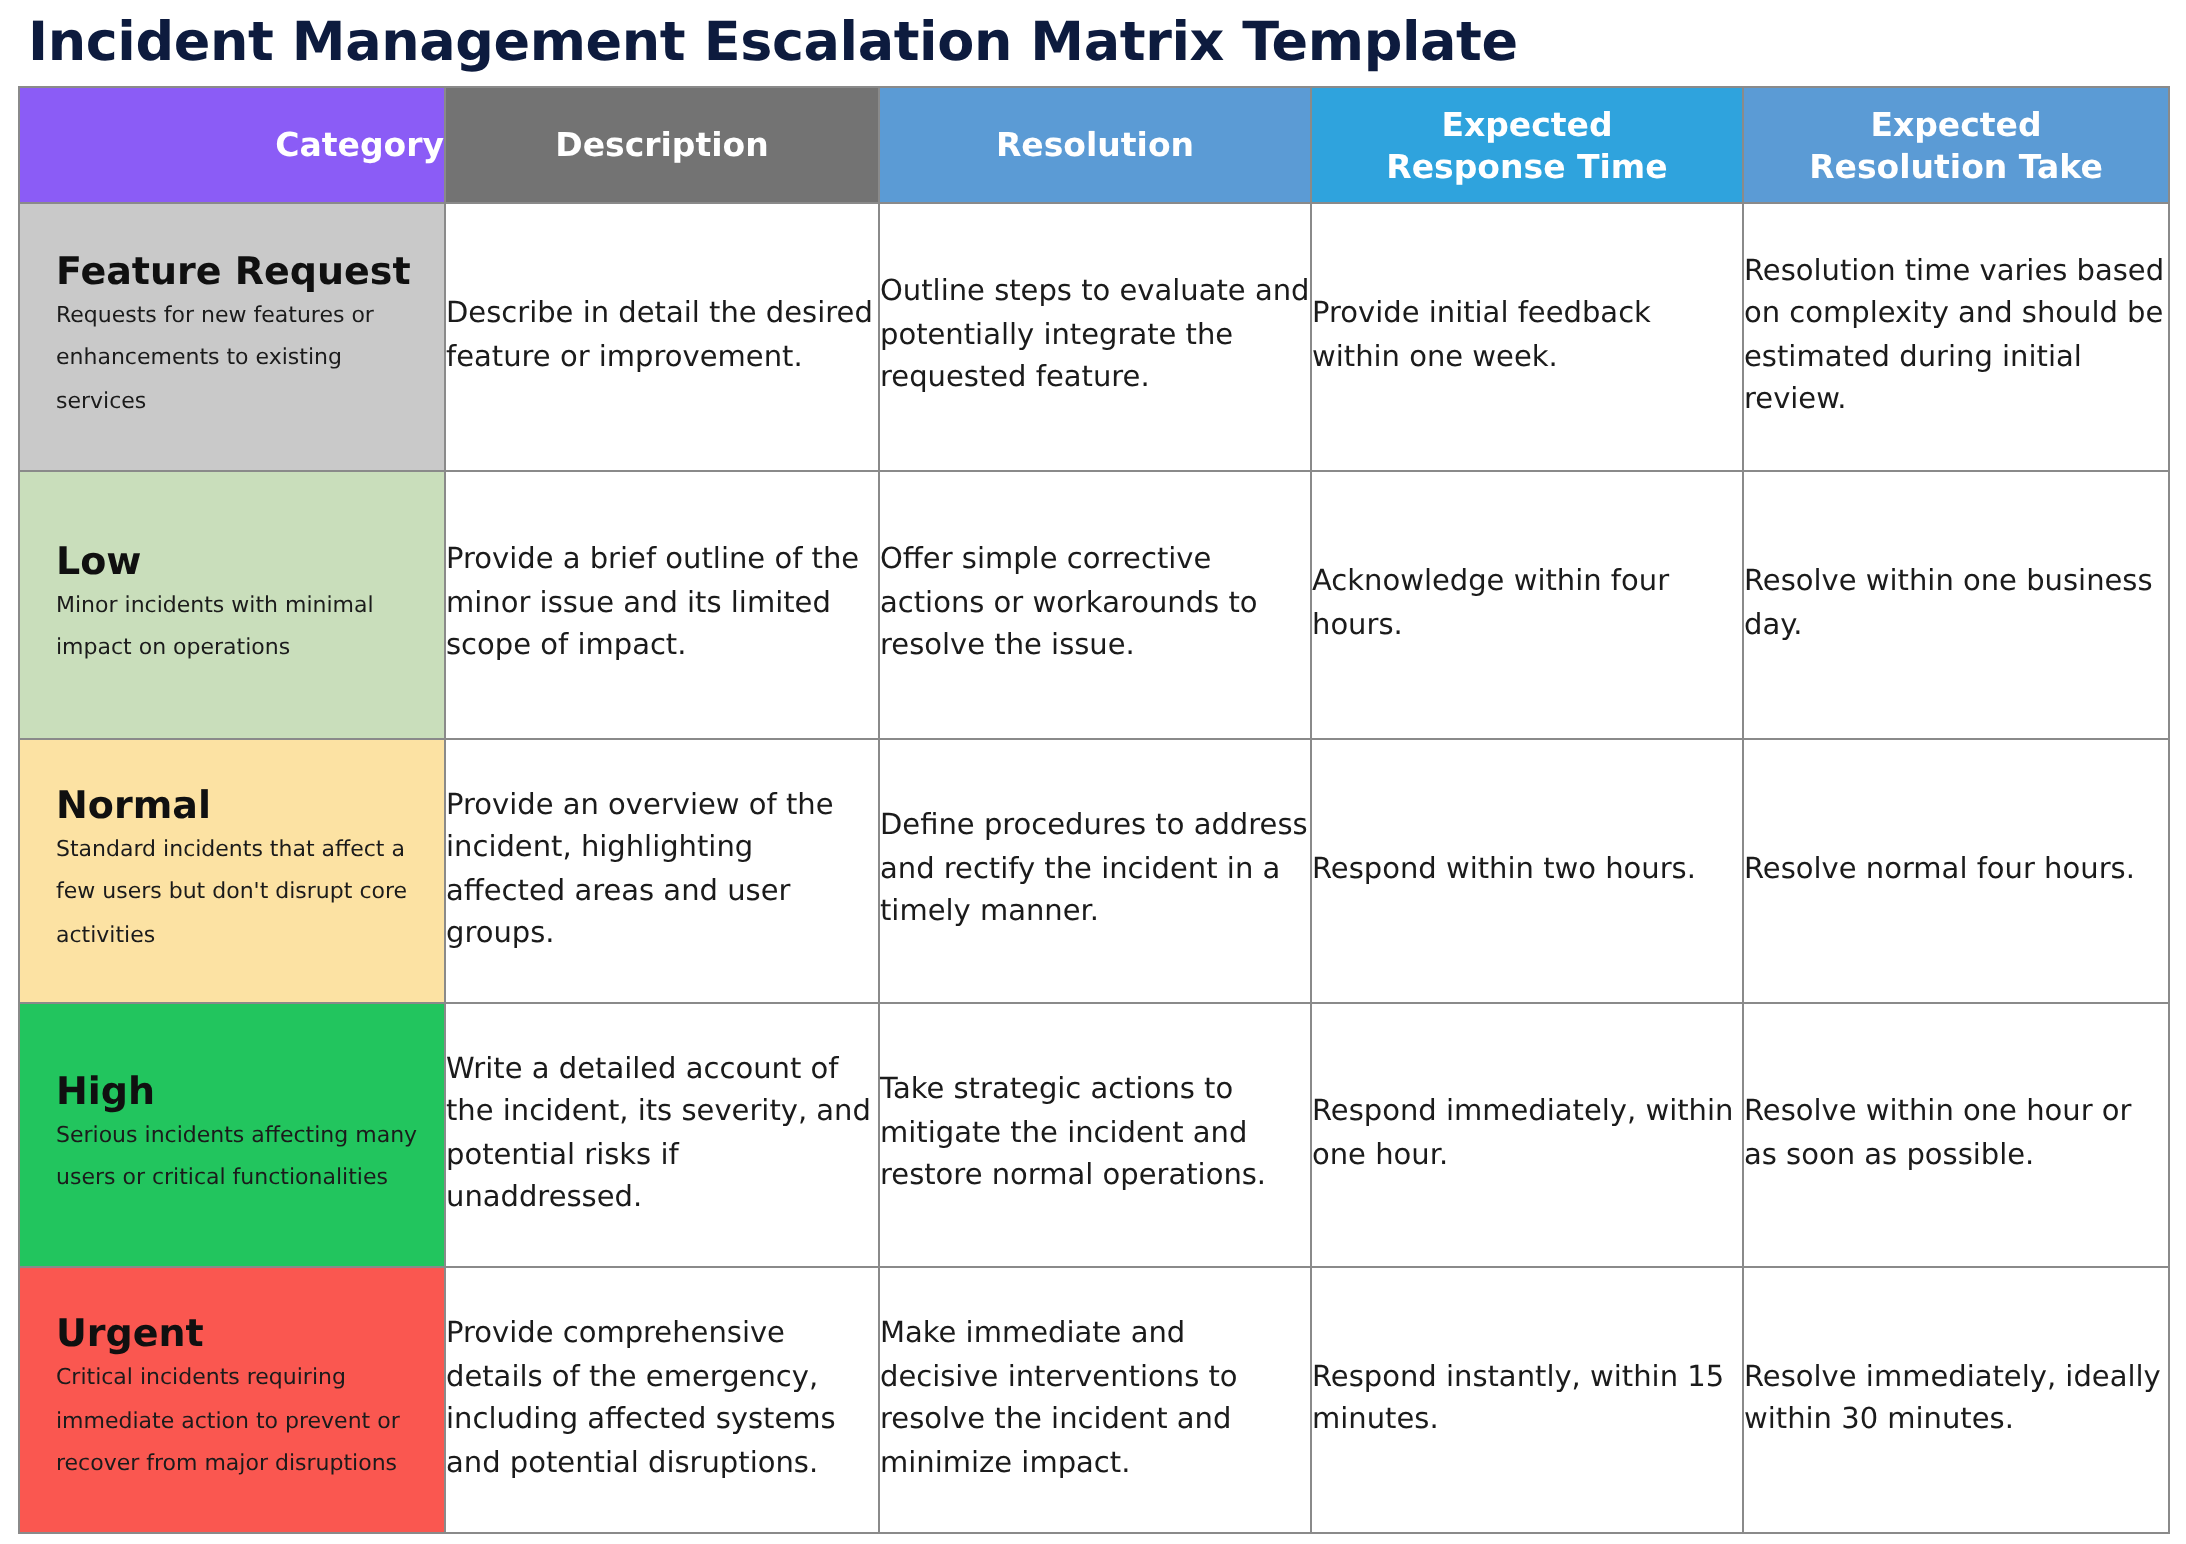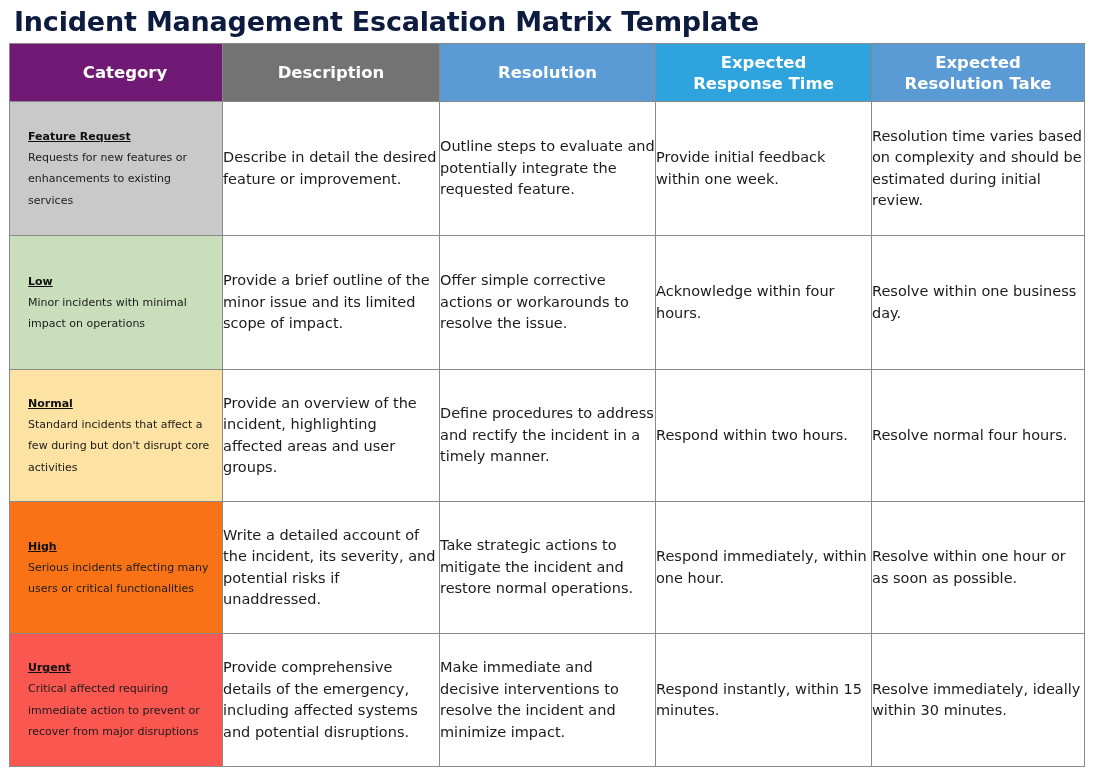--- a/index.html
+++ b/index.html
@@ -58,21 +58,21 @@
     height: 57px;
     color: #ffffff;
     font-family: "DejaVu Sans", sans-serif;
     font-size: 16.5px;
     font-weight: bold;
     text-align: center;
     line-height: 21px;
     padding: 2px 4px;
   }
 
-  th.h-category    { background: #701a75; text-align: center; padding-left: 18px; }
+  th.h-category    { background: #8b5cf6; text-align: right; padding-left: 18px; }
   th.h-description { background: #737373; }
   th.h-resolution  { background: #5b9bd5; }
   th.h-response    { background: #2fa3dd; }
   th.h-resolutiont { background: #5b9bd5; }
 
   tbody td {
     font-family: "DejaVu Sans", sans-serif;
     font-size: 14.5px;
     color: #1b1b1b;
     line-height: 21.5px;
@@ -80,36 +80,35 @@
   }
 
   tbody td.cat-cell {
     padding: 8px 10px 8px 18px;
     vertical-align: middle;
   }
 
   .cat-title {
     display: block;
     font-weight: bold;
-    font-size: 11px;
+    font-size: 19px;
     color: #101010;
     line-height: 21px;
-    text-decoration: underline;
   }
   .cat-desc {
     display: block;
     font-size: 11px;
     color: #1b1b1b;
     line-height: 21.5px;
   }
 
   tr.row-feature td.cat-cell { background: #c9c9c9; }
   tr.row-low     td.cat-cell { background: #c9debb; margin-top: 36px; }
   tr.row-normal  td.cat-cell { background: #fce2a3; }
-  tr.row-high    td.cat-cell { background: #f97316; }
+  tr.row-high    td.cat-cell { background: #22c55e; }
   tr.row-urgent  td.cat-cell { background: #fa5750; }
 
   tr.row-feature { height: 134px; }
   tr.row-low     { height: 134px; }
   tr.row-normal  { height: 132px; }
   tr.row-high    { height: 132px; }
   tr.row-urgent  { height: 133px; }
 
   tbody td.body-cell { background: #ffffff; }
 </style>
@@ -163,21 +162,21 @@
         </td>
         <td class="body-cell">Provide a brief outline of the minor issue and its limited scope of impact.</td>
         <td class="body-cell">Offer simple corrective actions or workarounds to resolve the issue.</td>
         <td class="body-cell">Acknowledge within four hours.</td>
         <td class="body-cell">Resolve within one business day.</td>
       </tr>
 
       <tr class="row-normal">
         <td class="cat-cell">
           <span class="cat-title">Normal</span>
-          <span class="cat-desc">Standard incidents that affect a few during but don't disrupt core activities</span>
+          <span class="cat-desc">Standard incidents that affect a few users but don't disrupt core activities</span>
         </td>
         <td class="body-cell">Provide an overview of the incident, highlighting affected areas and user groups.</td>
         <td class="body-cell">Define procedures to address and rectify the incident in a timely manner.</td>
         <td class="body-cell">Respond within two hours.</td>
         <td class="body-cell">Resolve normal four hours.</td>
       </tr>
 
       <tr class="row-high">
         <td class="cat-cell">
           <span class="cat-title">High</span>
@@ -185,21 +184,21 @@
         </td>
         <td class="body-cell">Write a detailed account of the incident, its severity, and potential risks if unaddressed.</td>
         <td class="body-cell">Take strategic actions to mitigate the incident and restore normal operations.</td>
         <td class="body-cell">Respond immediately, within one hour.</td>
         <td class="body-cell">Resolve within one hour or as soon as possible.</td>
       </tr>
 
       <tr class="row-urgent">
         <td class="cat-cell">
           <span class="cat-title">Urgent</span>
-          <span class="cat-desc">Critical affected requiring immediate action to prevent or recover from major disruptions</span>
+          <span class="cat-desc">Critical incidents requiring immediate action to prevent or recover from major disruptions</span>
         </td>
         <td class="body-cell">Provide comprehensive details of the emergency, including affected systems and potential disruptions.</td>
         <td class="body-cell">Make immediate and decisive interventions to resolve the incident and minimize impact.</td>
         <td class="body-cell">Respond instantly, within 15 minutes.</td>
         <td class="body-cell">Resolve immediately, ideally within 30 minutes.</td>
       </tr>
 
     </tbody>
   </table>
 

